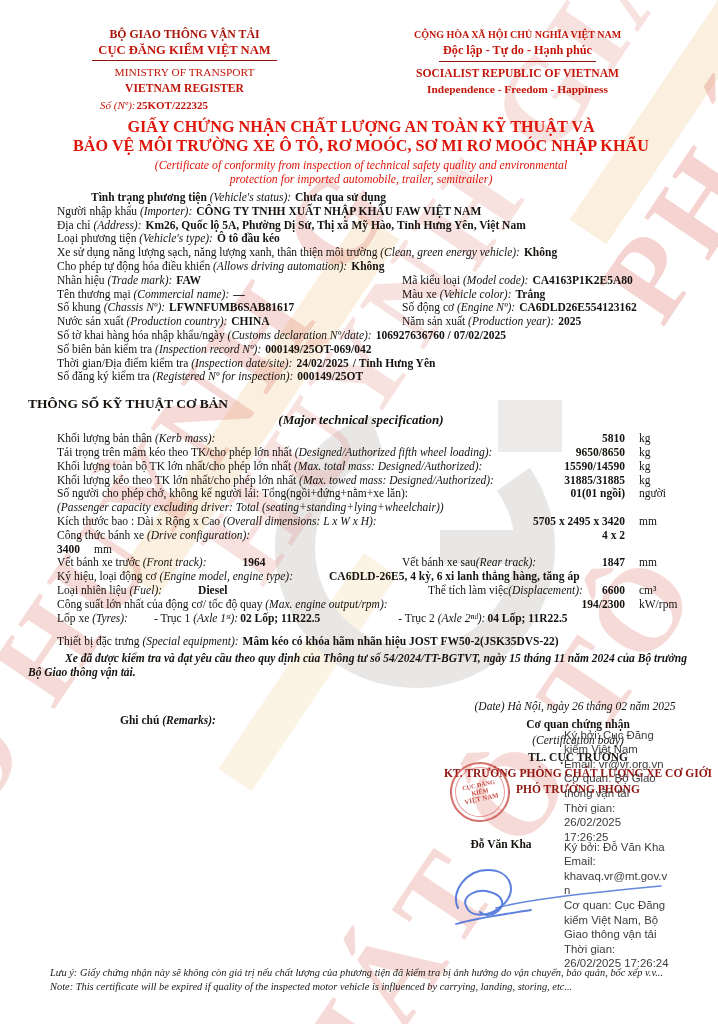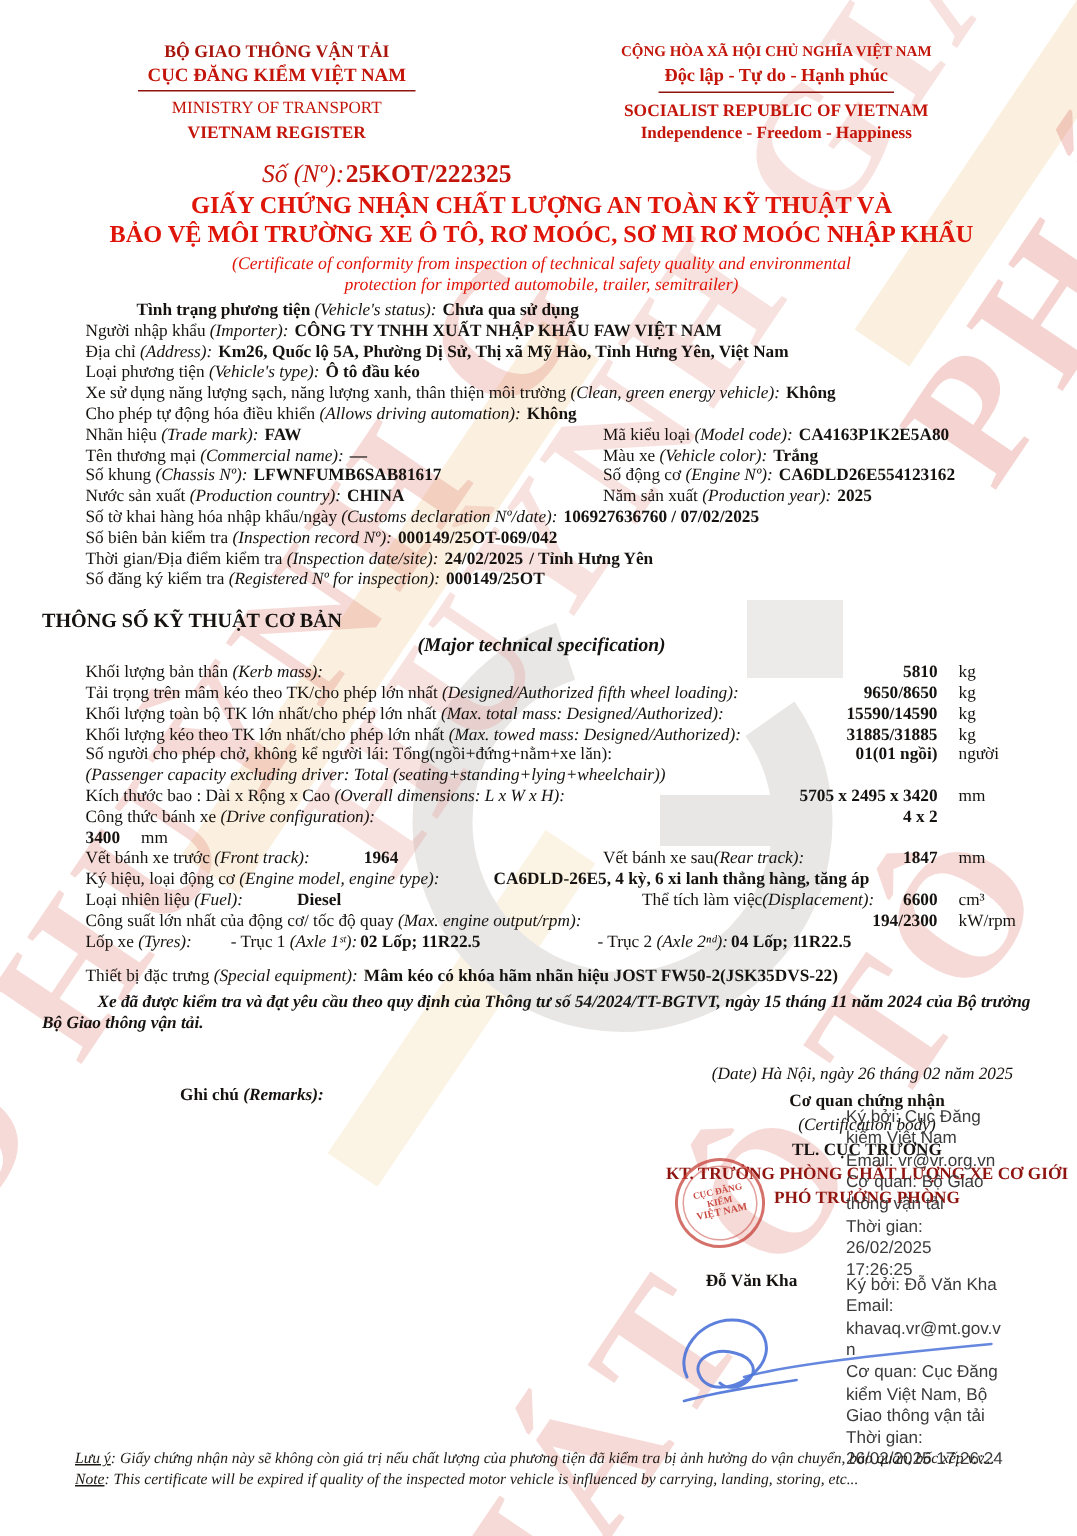--- a/index.html
+++ b/index.html
@@ -20,21 +20,21 @@
   .content{position:relative; z-index:1; padding:28px 24px 0 28px;}
   
   .hdr{display:flex;font-family:Liberation Serif, serif;}
   .hdr-left{width:47%; text-align:center;}
   .hdr-right{width:53%; text-align:center;}
   .h-l1{color:#a8150c; font-weight:bold; font-size:11.8px;}
   .h-l2{color:#c3150a; font-weight:bold; font-size:12.6px; margin-top:2px;}
   .h-l2 .u{display:inline-block; border-bottom:1.4px solid #8f1410; padding:0 6px 2px 6px;}
   .h-l3{color:#c3150a; font-size:11.4px; margin-top:5px;}
   .h-l4{color:#c3150a; font-weight:bold; font-size:11.6px; margin-top:3px;}
-  .h-serial{color:#c3150a; text-align:right; padding-left:72px; margin-top:13px; font-size:17px;}
+  .h-serial{color:#c3150a; text-align:left; padding-left:72px; margin-top:3px; font-size:11px;}
   .h-serial .lab{font-style:italic;}
   .h-serial .val{font-weight:bold;}
   .hr-l1{color:#c3150a; font-weight:bold; font-size:10px;}
   .hr-l2{color:#c3150a; font-weight:bold; font-size:12.2px; margin-top:2px;}
   .hr-l2 .u{display:inline-block; border-bottom:1.4px solid #8f1410; padding:0 4px 3px 4px;}
   .hr-l3{color:#c3150a; font-weight:bold; font-size:11.6px; margin-top:5px;}
   .hr-l4{color:#c3150a; font-weight:bold; font-size:11.4px; margin-top:3px;}
   
   .title{color:#e01509; font-weight:bold; text-align:center; font-size:16.2px; line-height:19px; margin-top:5px;}
   .subtitle{color:#e01509; font-style:italic; text-align:center; font-size:11.8px; line-height:14px; margin-top:2px;}
@@ -91,21 +91,21 @@
     text-align:center; color:#c43a32; opacity:0.9;
   }
   .seal-inner{border:1px solid rgba(196,58,50,0.55); border-radius:50%; margin:3px; flex:1;
     display:flex; flex-direction:column; justify-content:center;}
   .seal-t1{font-size:6.2px; font-weight:bold; line-height:7px;}
   .seal-t2{font-size:6.8px; font-weight:bold; line-height:8px;}
   .signature-svg{position:absolute; left:408px; top:156px;}
   
   .footer{position:absolute; left:50px; top:966px; width:650px; z-index:1;
     font-style:italic; font-size:10.4px; line-height:14px; color:#1c1814;}
-  .footer .lab{text-decoration:underline;}
+  .footer .lab{}
 </style>
 </head>
 <body>
 
 <div class="page">
 
   <div class="bg">
     <div class="band" style="left:140px; top:560px; width:430px; height:46px; transform:rotate(-56deg);"></div>
     <div class="band" style="left:588px; top:210px; width:300px; height:44px; transform:rotate(-56deg);"></div>
     <div class="band" style="left:235px; top:760px; width:260px; height:40px; transform:rotate(-56deg); background:rgba(247,228,196,0.45);"></div>

